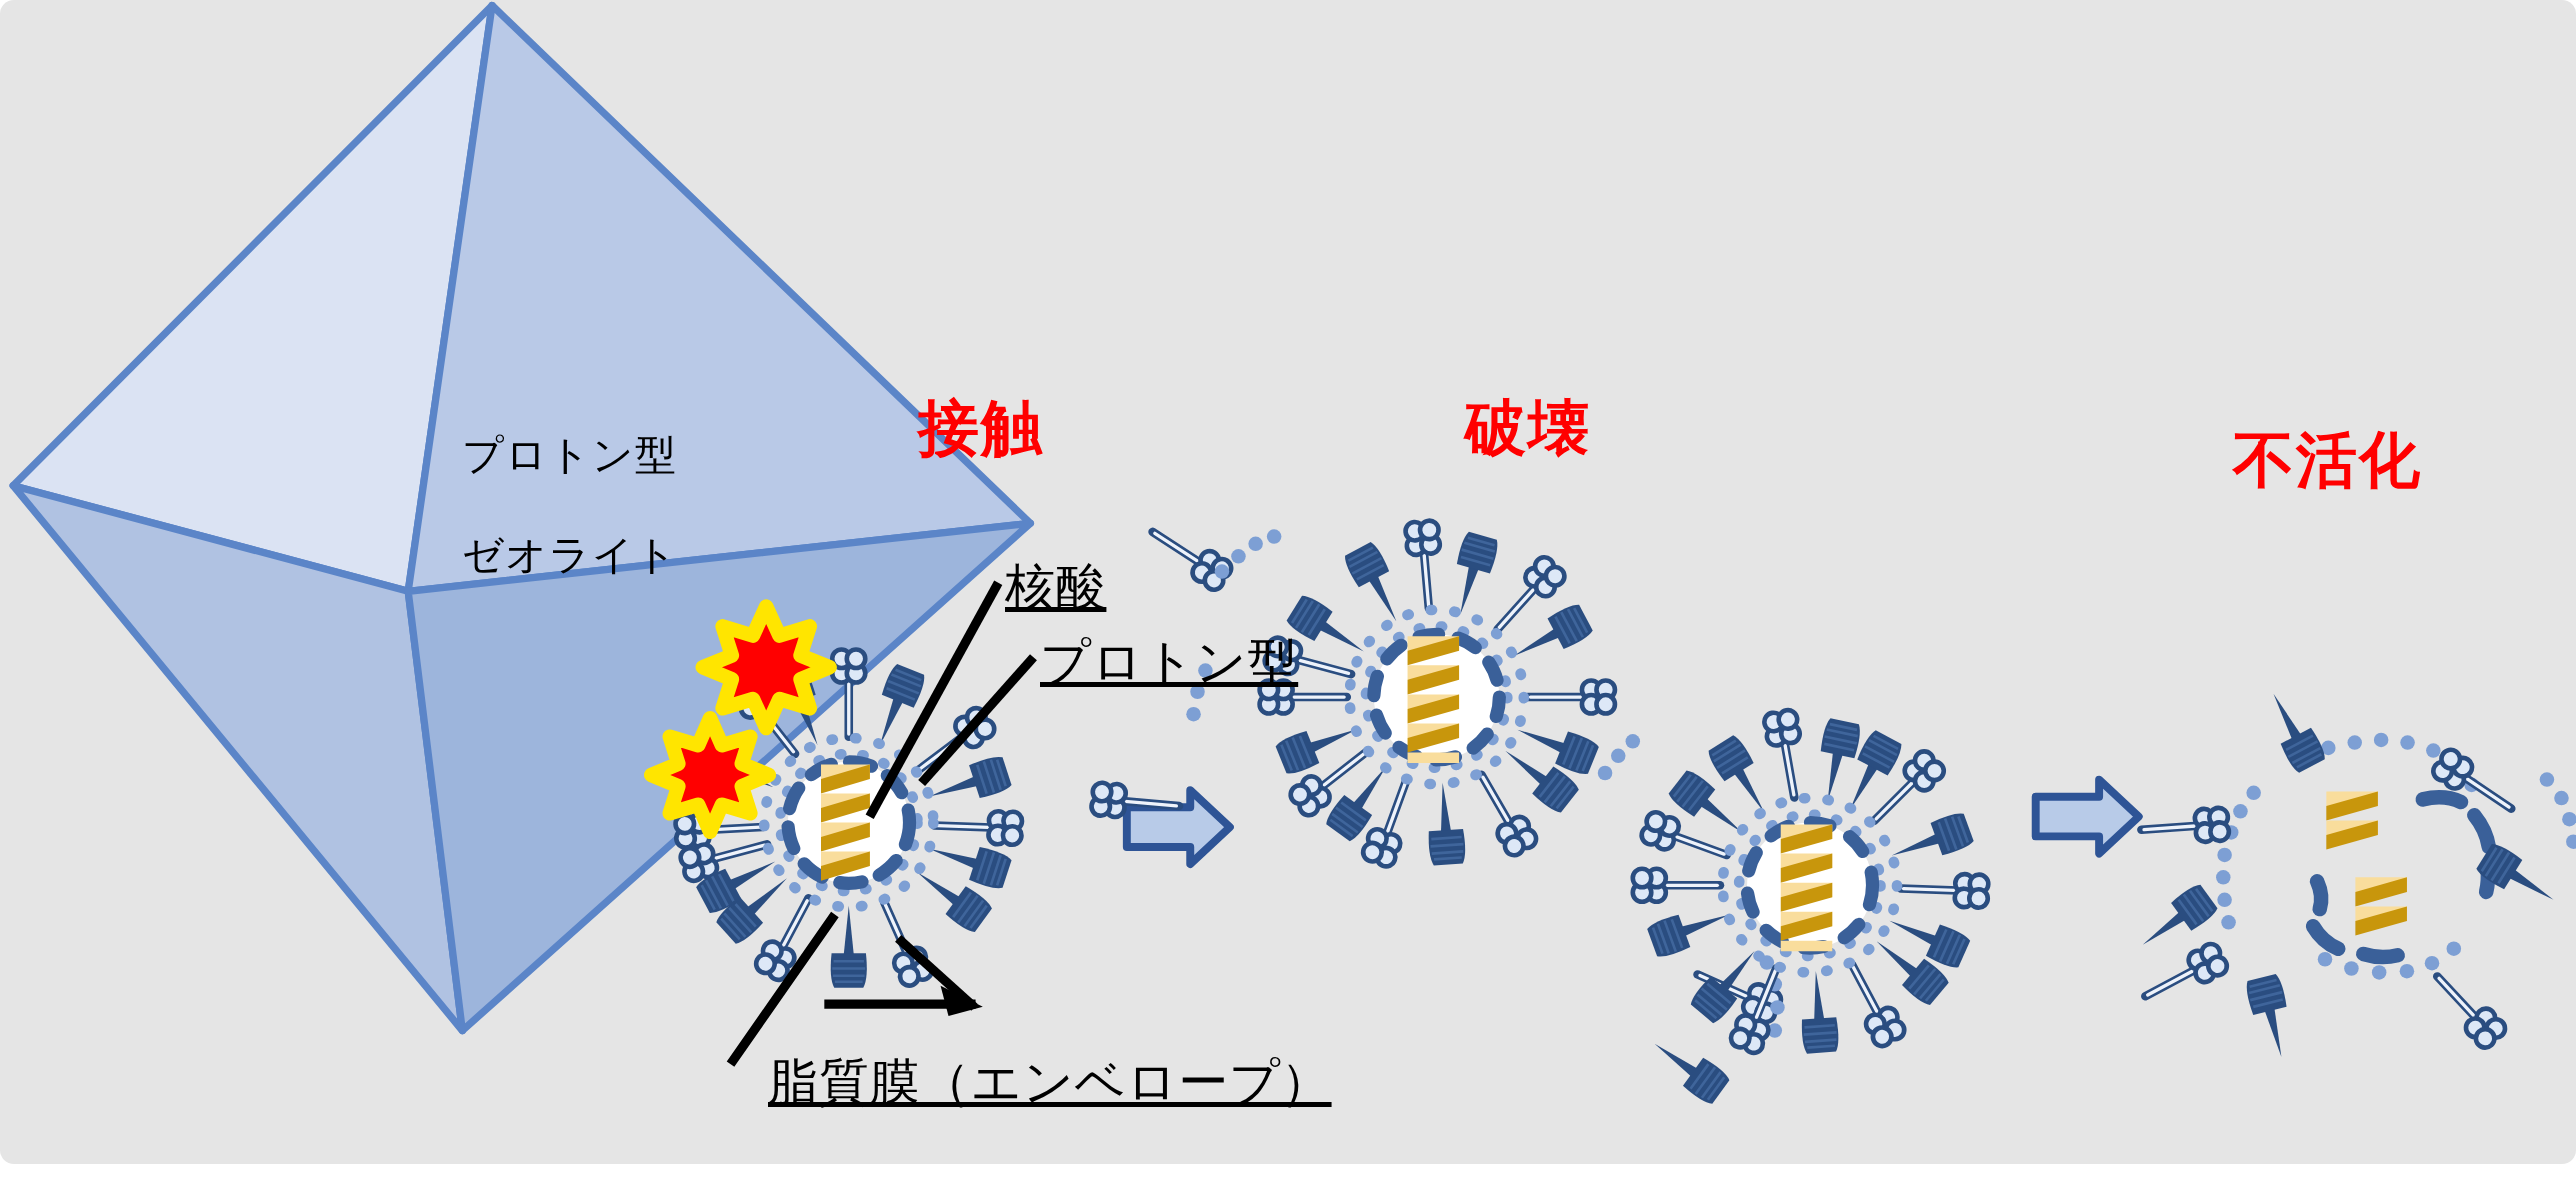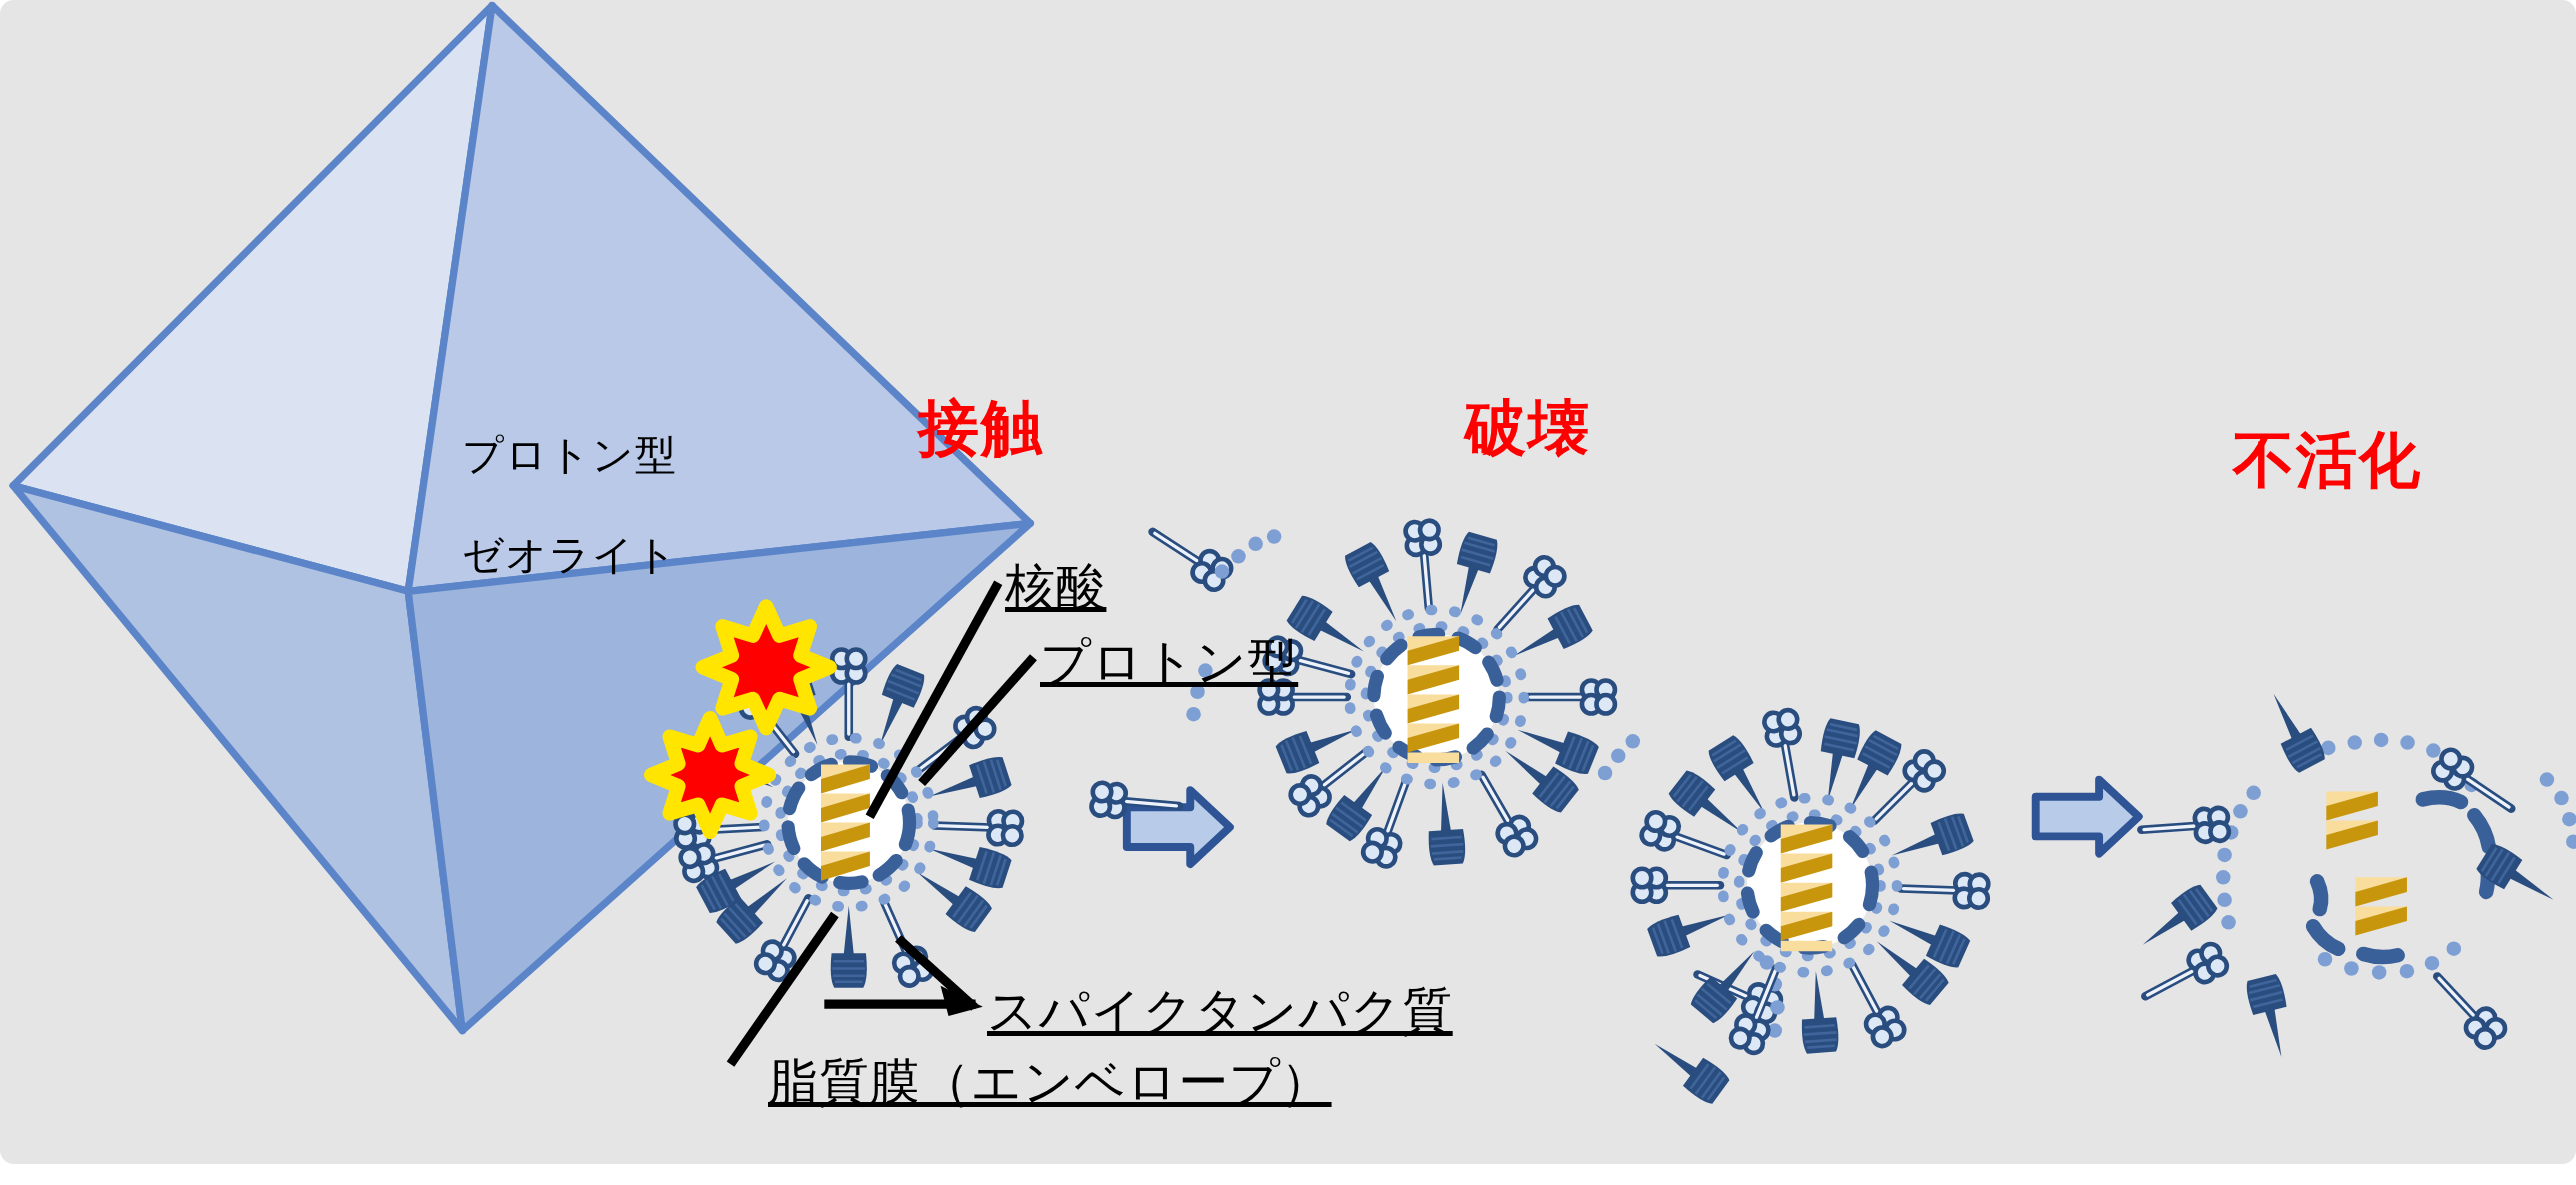--- a/index.html
+++ b/index.html
@@ -442,21 +442,20 @@
       <line x1="1470" y1="1520" x2="1365" y2="1425"></line>
     </g>
     <polygon points="1488,1524 1424,1492 1436,1538" fill="#000000"></polygon>
   </svg>
 
   <div class="lbl lbl-zeo" style="left:462px; top:428px;">プロトン型</div>
   <div class="lbl lbl-zeo" style="left:462px; top:528px;">ゼオライト</div>
 
   <div class="lbl lbl-part" style="left:1005px; top:554px;">核酸</div>
   <div class="lbl lbl-part" style="left:1040px; top:629px;">プロトン型</div>
-  <div class="lbl lbl-part" style="left:987px; top:978px;">スパイクタンパク質</div>
   <div class="lbl lbl-part" style="left:768px; top:1049px;">脂質膜（エンベロープ）</div>
 
   <div class="lbl lbl-red lbl-stage" style="left:918px; top:388px;">接触</div>
   <div class="lbl lbl-red lbl-stage" style="left:1465px; top:388px;">破壊</div>
   <div class="lbl lbl-red lbl-stage" style="left:2233px; top:387px;margin-top:33px;">不活化</div>
 
 </div>
 
 
 </body></html>

